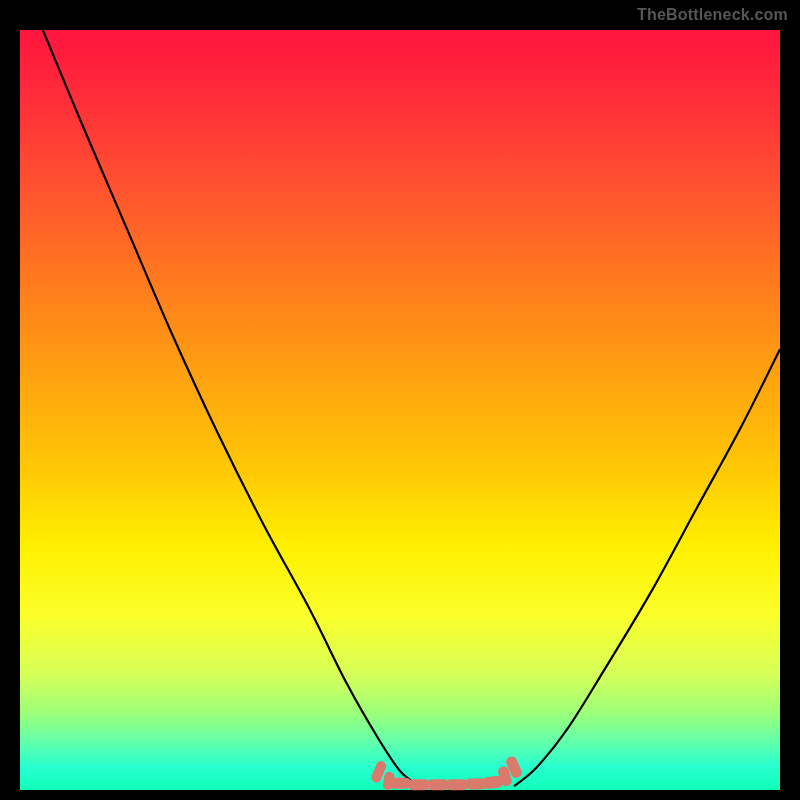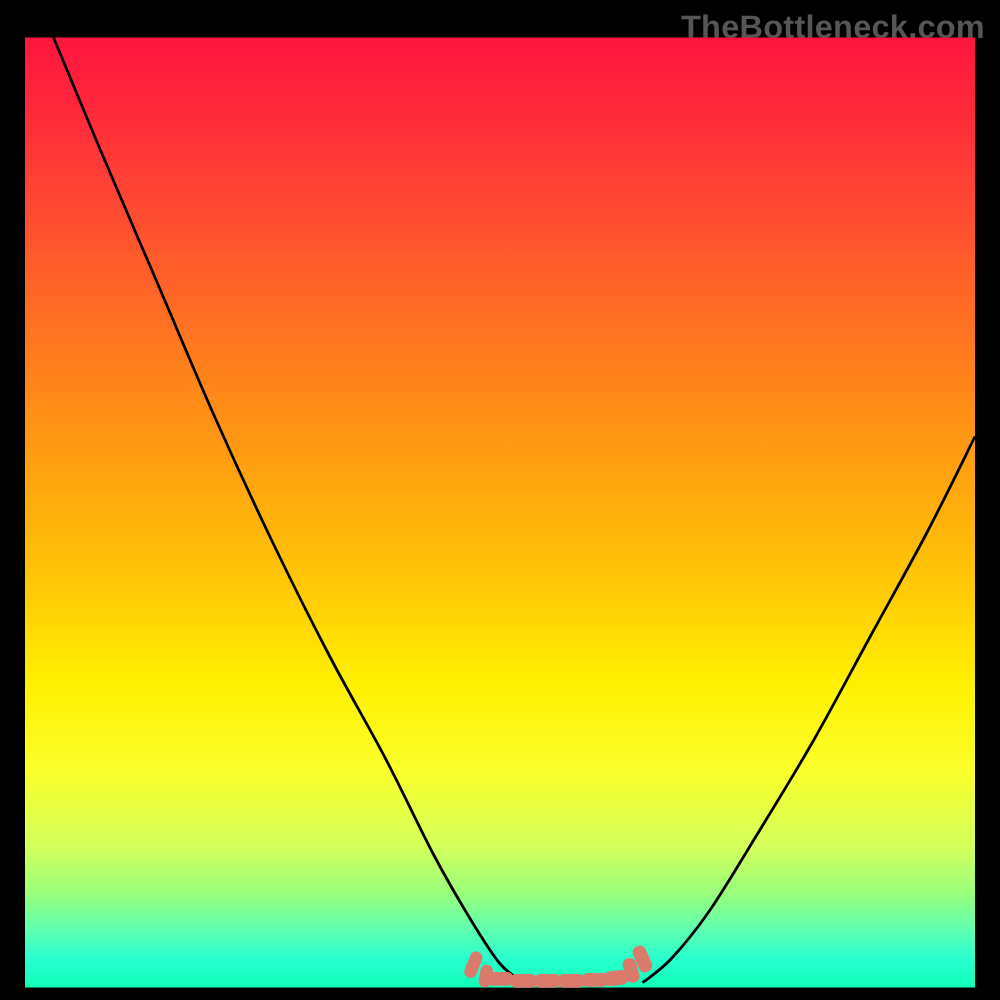--- a/index.html
+++ b/index.html
@@ -8,21 +8,21 @@
     position: relative;
     width: 800px;
     height: 800px;
     background: #000;
   }
   .attribution {
     position: absolute;
     top: 6px;
     right: 12px;
     font-family: Arial, Helvetica, sans-serif;
-    font-size: 26px;
+    font-size: 16px;
     font-weight: 600;
     color: #565656;
     letter-spacing: 0.2px;
   }
   .plot {
     position: absolute;
     left: 20px;
     top: 30px;
     width: 760px;
     height: 760px;

